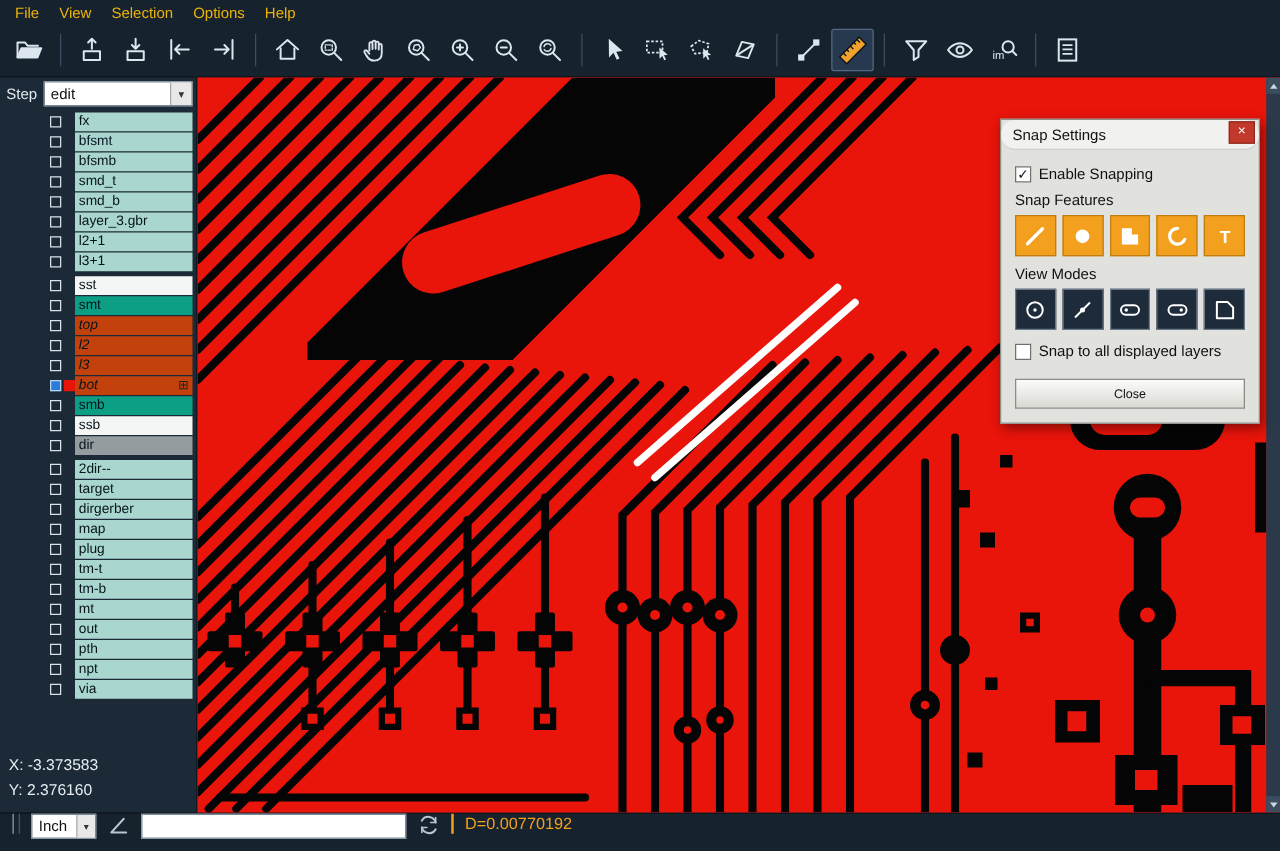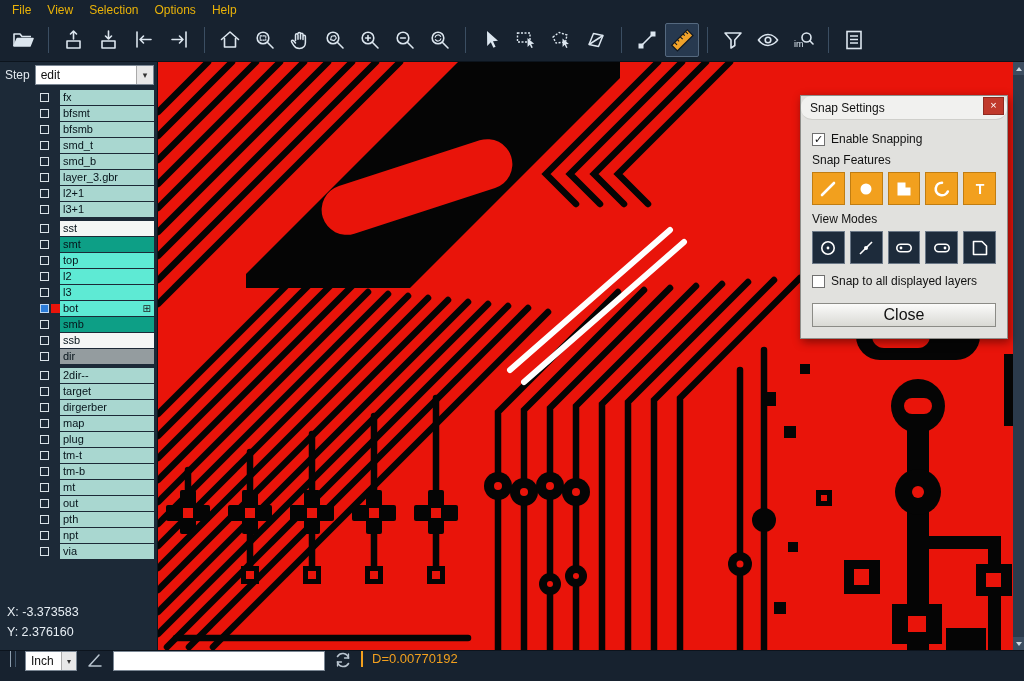--- a/index.html
+++ b/index.html
@@ -39,21 +39,21 @@
   .cbcell { width:24px; flex:none; display:flex; align-items:center; gap:2px; padding-left:4px; }
   .layer-cb { width:9px; height:9px; border:1px solid #d9e2e8; background:transparent; flex:none; }
   .layer-cb.on { background:#2b7cd8; border-color:#bcd6f2; }
   .layer-swatch { width:9px; height:9px; flex:none; }
   .layer-label { flex:1; height:15px; margin-right:3px; display:flex; align-items:center;
                  font-size:11px; color:#07141b; padding:0 3px; line-height:1; }
   .layer-grid { margin-left:auto; font-size:10px; color:#222; font-family:"DejaVu Sans", sans-serif; }
   .c-cyan  { background:#a9d7d0; }
   .c-white { background:#f4f6f5; }
   .c-teal  { background:#0d9f86; }
-  .c-amber { background:#5eead4; }
+  .c-amber { background:#c2410c;font-style:italic; }
   .c-gray  { background:#949c9f; }
   .layer-sep { height:3px; }
   .coords { margin-top:auto; padding:4px 7px 8px; color:#e6edf3; font-size:12.5px; line-height:1.6; }
 
   
   .canvas-wrap { flex:1; position:relative; background:var(--canvas-red,#e9140a); overflow:hidden; }
   svg.pcb { position:absolute; left:0; top:0; width:855px; height:588px; display:block; }
   .vscroll { position:absolute; right:0; top:0; bottom:0; width:11px; background:#2b3a4b;
              display:flex; flex-direction:column; justify-content:space-between; }
   .vs-btn { height:13px; background:#3c4d60; display:flex; align-items:center; justify-content:center; }
@@ -73,21 +73,21 @@
   .snap-body { padding:9px 11px 11px; }
   .cb-row { display:flex; align-items:center; gap:6px; margin:3px 0 4px; }
   .cb { width:13px; height:13px; background:#fff; border:1px solid #707070; flex:none;
         display:flex; align-items:center; justify-content:center; font-size:11px; color:#111; }
   .sec-label { margin:7px 0 5px; }
   .btn-row { display:flex; gap:5px; }
   .snap-fbtn { width:33px; height:33px; background:var(--accent-orange,#f2a01e); border:1px solid #c07d12;
                display:flex; align-items:center; justify-content:center; }
   .snap-mbtn { width:33px; height:33px; background:#1d2b3b; border:1px solid #6b7887;
                display:flex; align-items:center; justify-content:center; }
-  .snap-close-btn { margin-top:11px; width:100%; height:24px; font-size:16px; color:#111;
+  .snap-close-btn { margin-top:11px; width:100%; height:24px; font-size:10px; color:#111;
                background:linear-gradient(#fbfbfa,#d9d9d4); border:1px solid #8b8b86; }
 
   
   .statusbar { height:31px; flex:none; display:flex; align-items:flex-start; gap:9px; padding:0 10px;
                background:var(--chrome,#17222f); border-top:1px solid #0c141d; }
   .grip { width:6px; height:16px; border-left:1px solid #8fa0b0; border-right:1px solid #44586c; }
   .unit-select { height:20px; width:52px; background:#fff; border:1px solid #7b8794; display:flex;
                  align-items:center; font-size:12px; color:#111; padding-left:5px; }
   .unit-select .sel-btn { margin-left:auto; width:15px; height:18px; background:#e8e8e8;
                  border-left:1px solid #aaa; display:flex; align-items:center; justify-content:center;

